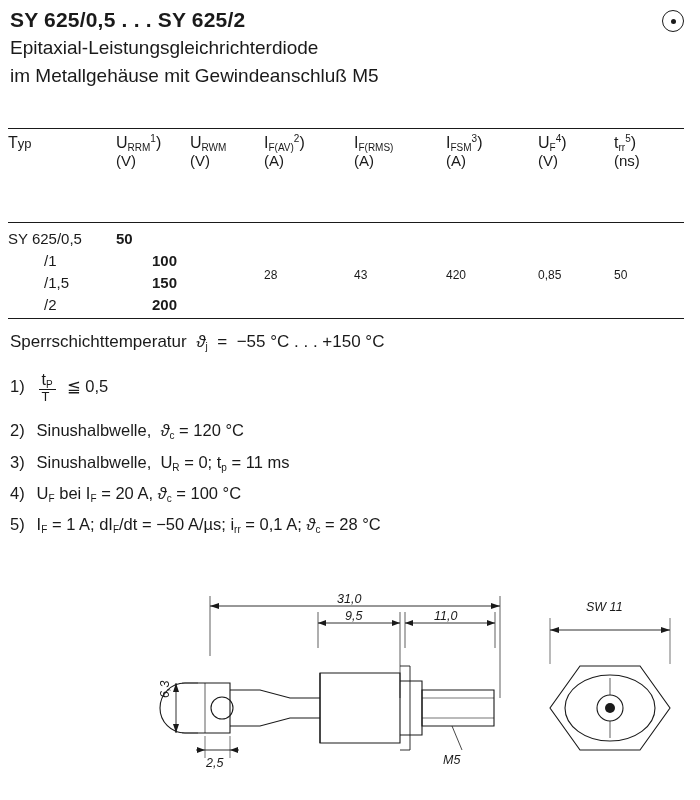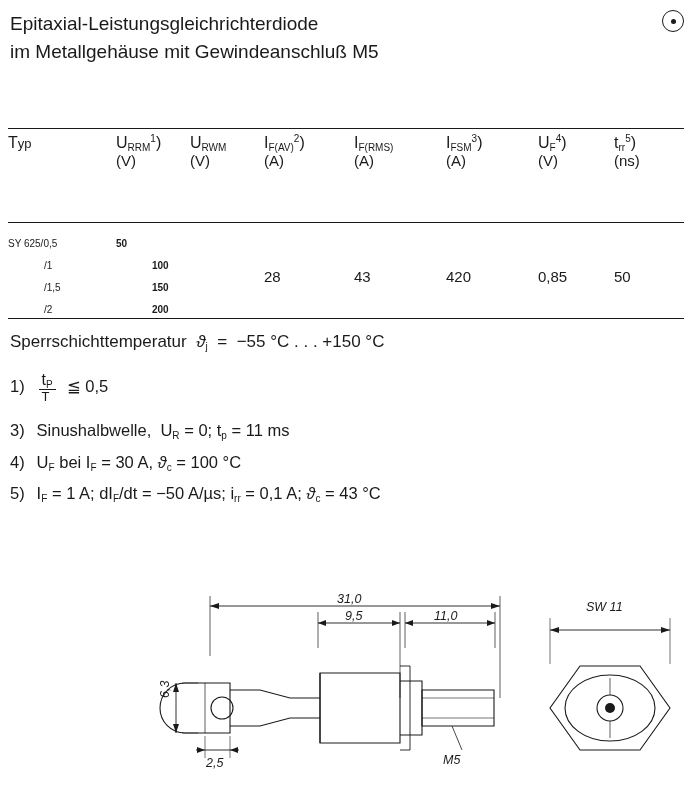--- a/index.html
+++ b/index.html
@@ -99,22 +99,21 @@
   .col-ifrms  { width: 92px;  }
   .col-ifsm   { width: 92px;  }
   .col-uf     { width: 76px;  }
   .col-trr    { width: 70px;  }
 
   .body-rows {
     position: absolute;
     left: 8px;
     top: 230px;
     width: 676px;
-    font-size: 10px;
-    margin-top: 8px;
+    font-size: 15px;
   }
   .row {
     display: flex;
     align-items: flex-start;
     height: 22px;
   }
   .cell { flex: none; }
   .c-typ   { width: 108px; }
   .c-urrm  { width: 74px; font-weight: bold; }
   .c-urwm  { width: 74px; }
@@ -123,21 +122,21 @@
   .c-ifsm  { width: 92px; }
   .c-uf    { width: 76px; }
   .c-trr   { width: 70px; }
   .typ-indent { padding-left: 36px; }
 
   .merged-vals {
     position: absolute;
     left: 8px;
     top: 268px;
     width: 676px;
-    font-size: 15px;
+    font-size: 12px;
     display: flex;
     justify-content: center;
   }
 
   
   .temp-line {
     position: absolute;
     left: 10px;
     top: 332px;
     font-size: 17px;
@@ -193,20 +192,21 @@
     color: #1a1a1a;
     white-space: nowrap;
   }
 </style>
 </head>
 <body>
 
 <div class="page">
 
   <div class="title-block">
+    <div class="part-title">SY 625/0,5 . . . SY 625/2</div>
     <div class="subtitle">Epitaxial-Leistungsgleichrichterdiode</div>
     <div class="subtitle">im Metallgehäuse mit Gewindeanschluß M5</div>
   </div>
   <div class="corner-mark"></div>
 
   <div class="rule r1"></div>
   <div class="rule r2"></div>
   <div class="rule r3"></div>
 
   <table class="spec">
@@ -288,35 +288,40 @@
 
     <div class="note note-1">
       <span class="marker">1)</span>
       <span class="frac">
         <span class="num"><span>t</span><sub>P</sub></span>
         <span class="den">T</span>
       </span>
       <span>&nbsp;<span>≦</span>&nbsp;<span>0,5</span></span>
     </div>
 
+    <div class="note">
+      <span class="marker">2)</span>
+      <span>Sinushalbwelle,</span>
+      <span>&nbsp;<i>ϑ</i><sub>c</sub>&nbsp;<span>=</span>&nbsp;<span>120 °C</span></span>
+    </div>
 
     <div class="note">
       <span class="marker">3)</span>
       <span>Sinushalbwelle,</span>
       <span>&nbsp;<span>U</span><sub>R</sub>&nbsp;<span>=</span>&nbsp;<span>0;  t</span><sub>p</sub>&nbsp;<span>=</span>&nbsp;<span>11 ms</span></span>
     </div>
 
     <div class="note">
       <span class="marker">4)</span>
-      <span><span>U</span><sub>F</sub>&nbsp;<span>bei</span>&nbsp;<span>I</span><sub>F</sub>&nbsp;<span>=</span>&nbsp;<span>30 A,</span>&nbsp;<i>ϑ</i><sub>c</sub>&nbsp;<span>=</span>&nbsp;<span>100 °C</span></span>
+      <span><span>U</span><sub>F</sub>&nbsp;<span>bei</span>&nbsp;<span>I</span><sub>F</sub>&nbsp;<span>=</span>&nbsp;<span>20 A,</span>&nbsp;<i>ϑ</i><sub>c</sub>&nbsp;<span>=</span>&nbsp;<span>100 °C</span></span>
     </div>
 
     <div class="note">
       <span class="marker">5)</span>
-      <span><span>I</span><sub>F</sub>&nbsp;<span>=</span>&nbsp;<span>1 A;  dI</span><sub>F</sub><span>/dt</span>&nbsp;<span>=</span>&nbsp;<span>−50 A/µs;  i</span><sub>rr</sub>&nbsp;<span>=</span>&nbsp;<span>0,1 A;</span>&nbsp;<i>ϑ</i><sub>c</sub>&nbsp;<span>=</span>&nbsp;<span>43 °C</span></span>
+      <span><span>I</span><sub>F</sub>&nbsp;<span>=</span>&nbsp;<span>1 A;  dI</span><sub>F</sub><span>/dt</span>&nbsp;<span>=</span>&nbsp;<span>−50 A/µs;  i</span><sub>rr</sub>&nbsp;<span>=</span>&nbsp;<span>0,1 A;</span>&nbsp;<i>ϑ</i><sub>c</sub>&nbsp;<span>=</span>&nbsp;<span>28 °C</span></span>
     </div>
   </div>
 
   <div class="drawing">
     <svg width="700" height="220" viewBox="0 0 700 220">
       <g stroke="#1a1a1a" fill="none" stroke-width="1.1">
 
         <line x1="210" y1="18" x2="210" y2="78" stroke-width="0.7"></line>
         <line x1="500" y1="18" x2="500" y2="120" stroke-width="0.7"></line>
         <line x1="210" y1="28" x2="500" y2="28" stroke-width="0.9"></line>

